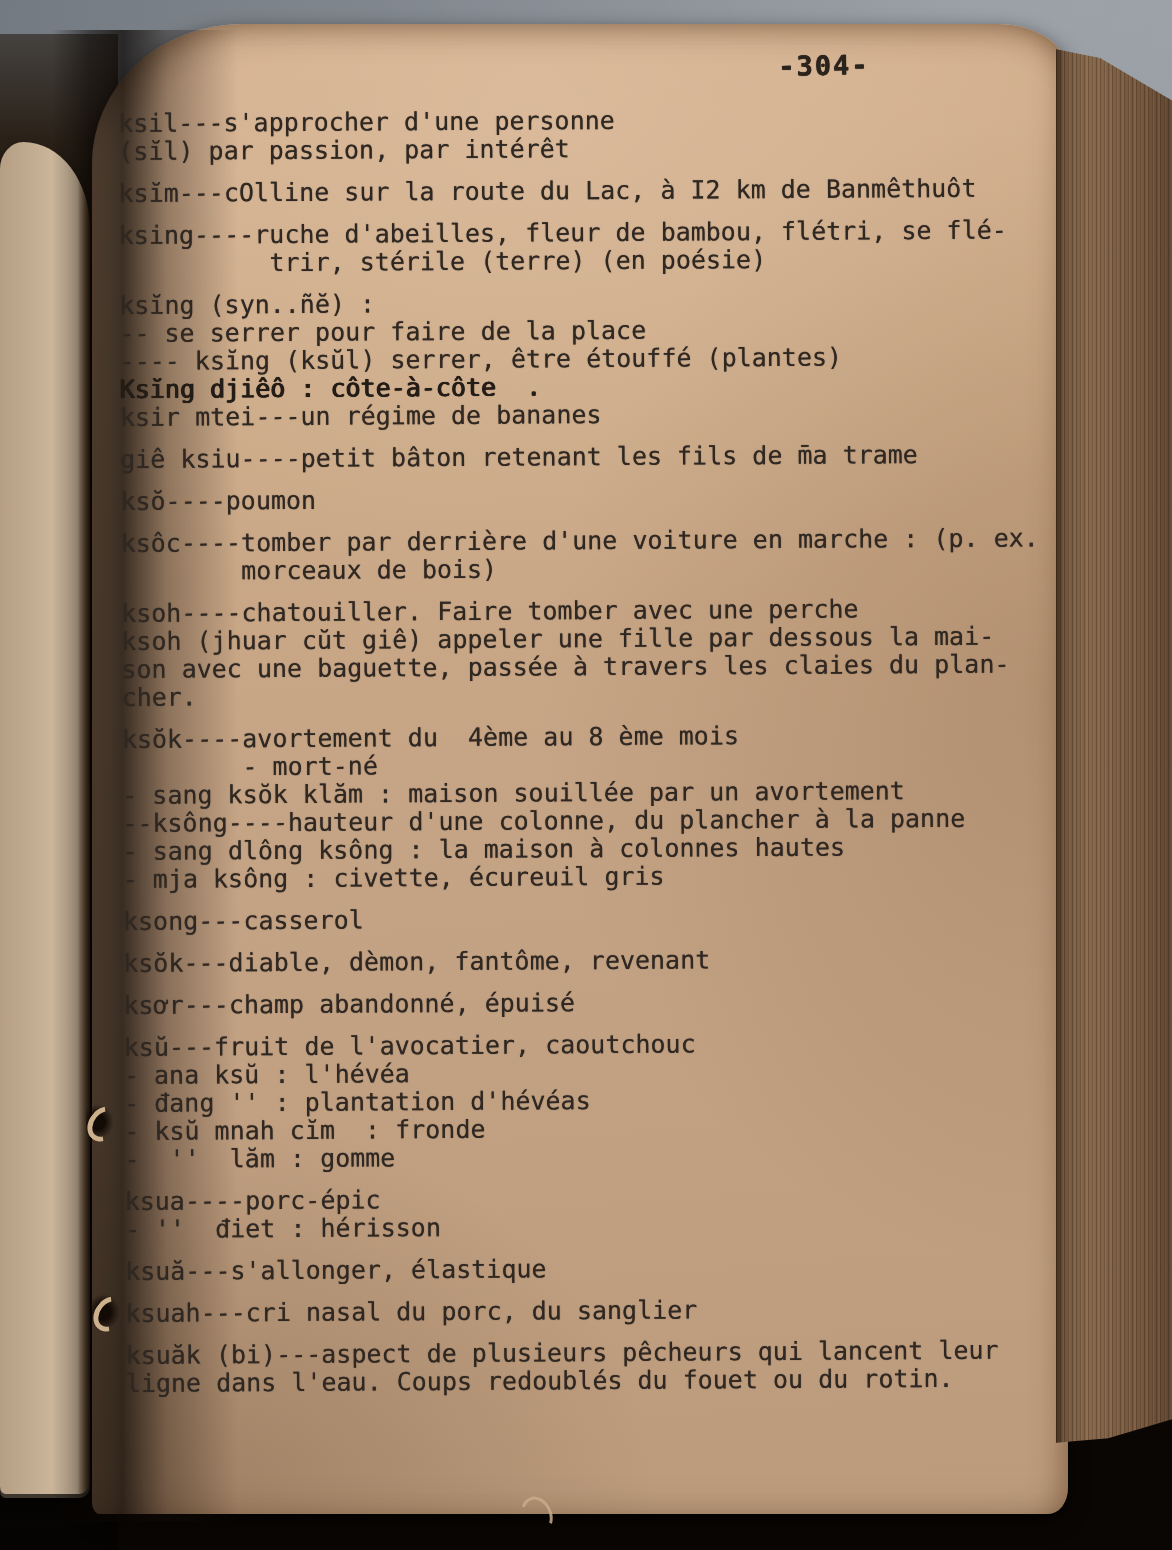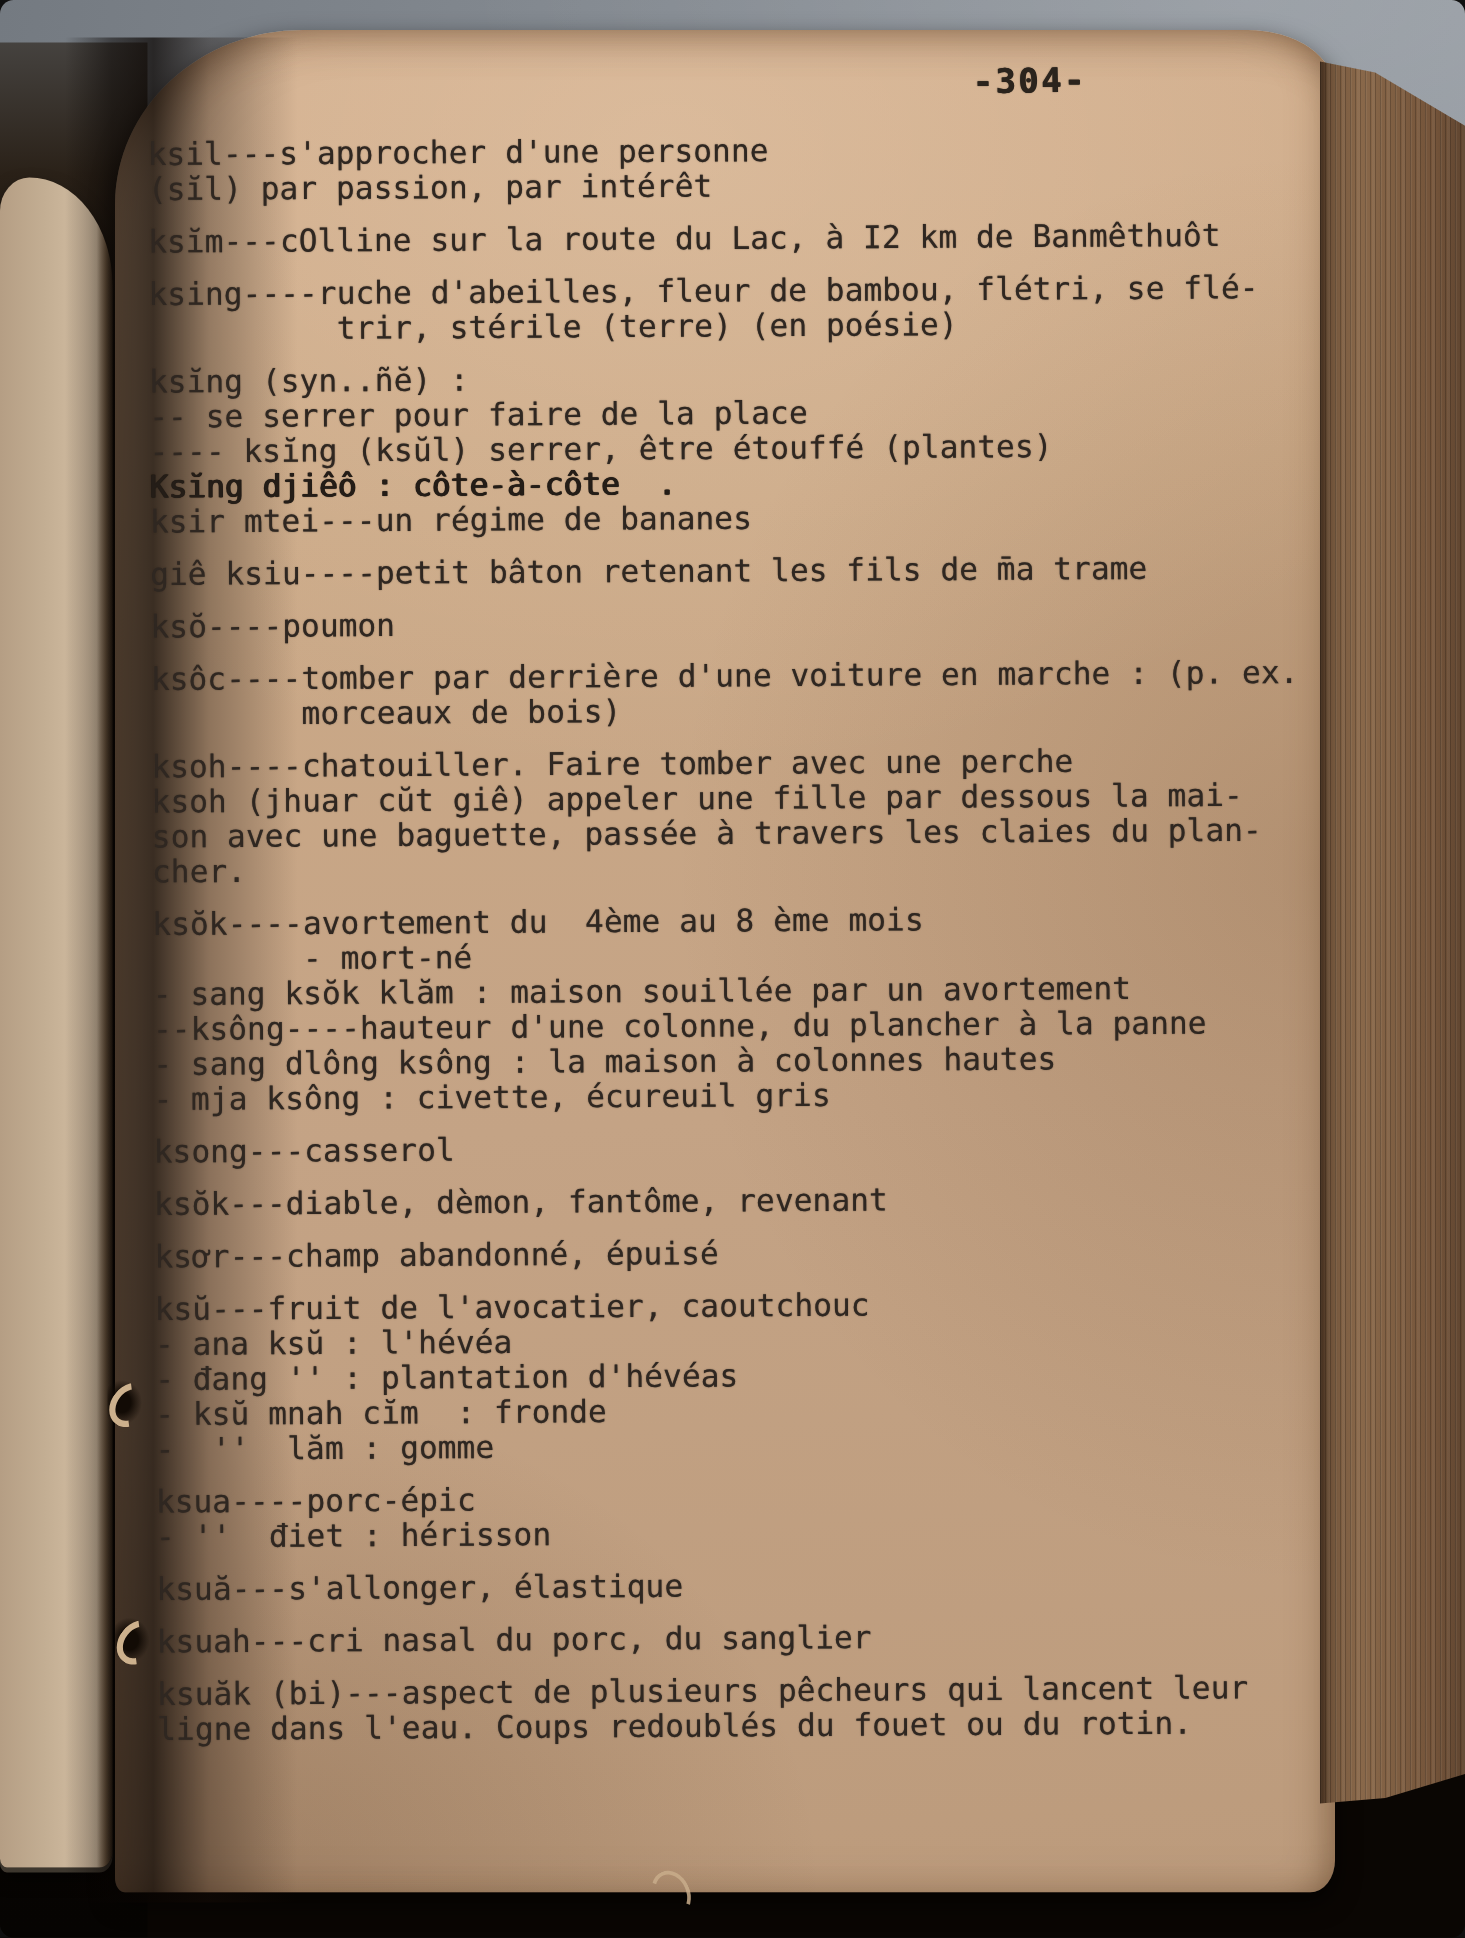--- a/index.html
+++ b/index.html
@@ -4,21 +4,20 @@
 <style>
   :root{
     --paper:#c4a385; --ink:#2f2721; --backdrop:#868c93;
     --fore-edge:#7b5c42; --shadow:#0a0603;
   }
   html,body{margin:0;padding:0;background:#101010;}
   .scene{
     position:relative; width:1172px; height:1550px; overflow:hidden;
     background:var(--shadow);
     font-family:"DejaVu Sans Mono","Liberation Mono",monospace;
-    border-radius:11px;
   }
   
   .backdrop{
     position:absolute; left:0; top:0; width:1172px; height:300px;
     background:
       radial-gradient(90% 120% at 85% 0%, rgba(255,255,255,.10), transparent 60%),
       linear-gradient(97deg,#747a81 0%, #80868d 30%, #8b9198 62%, #969ca3 100%);
   }
   
   .left-dark{

